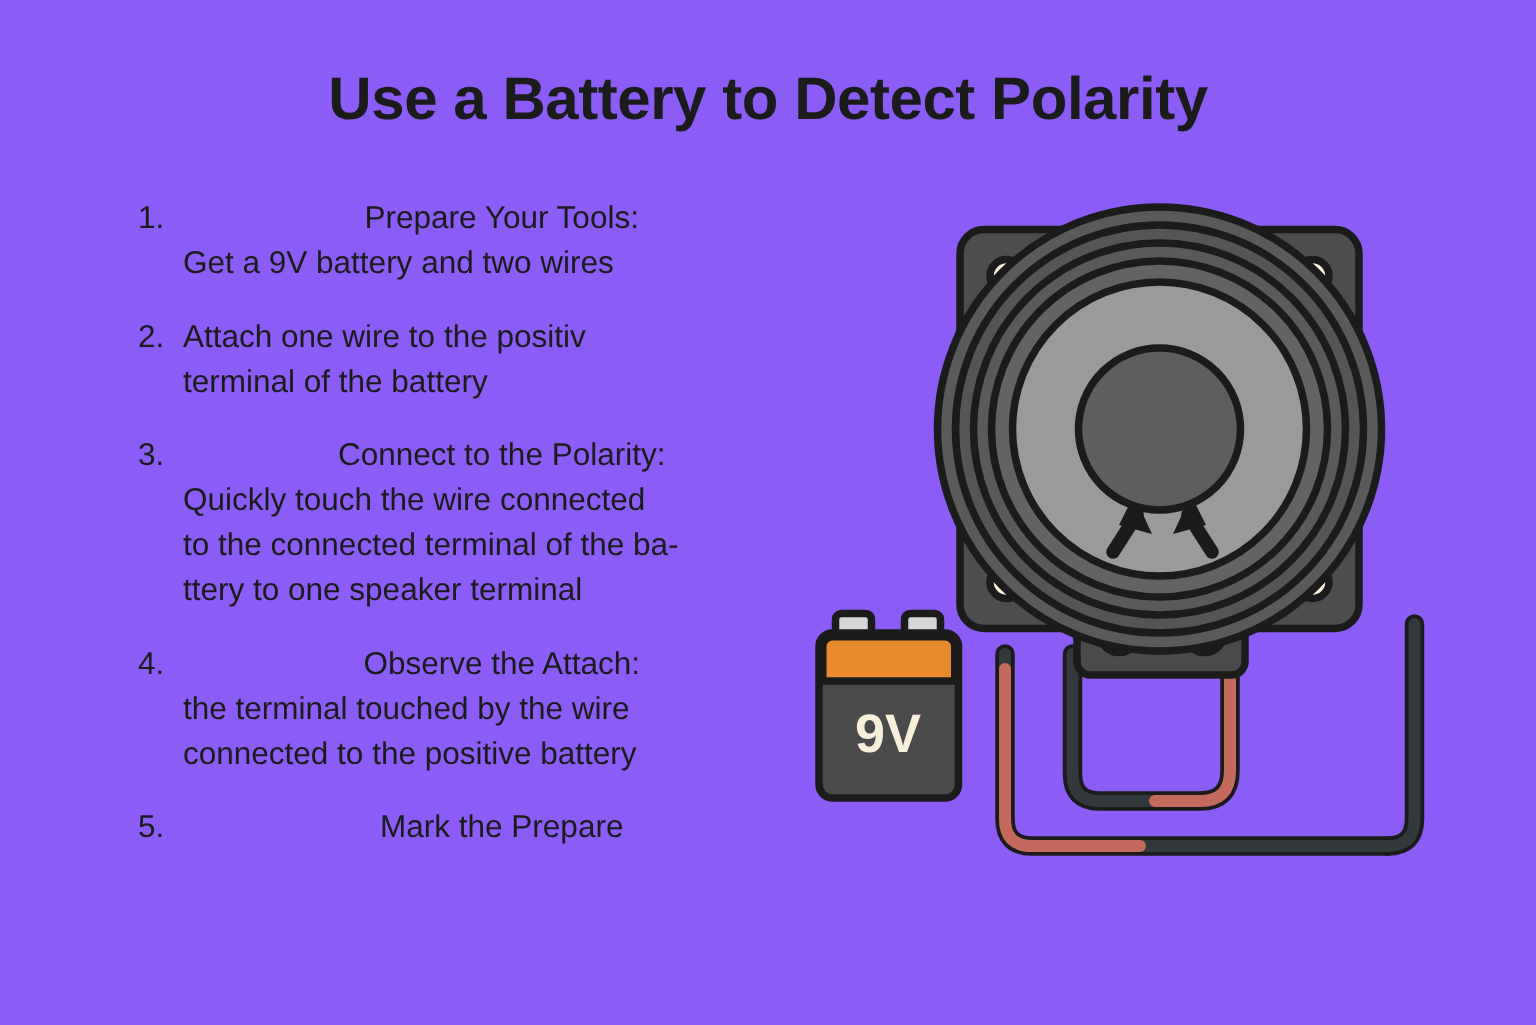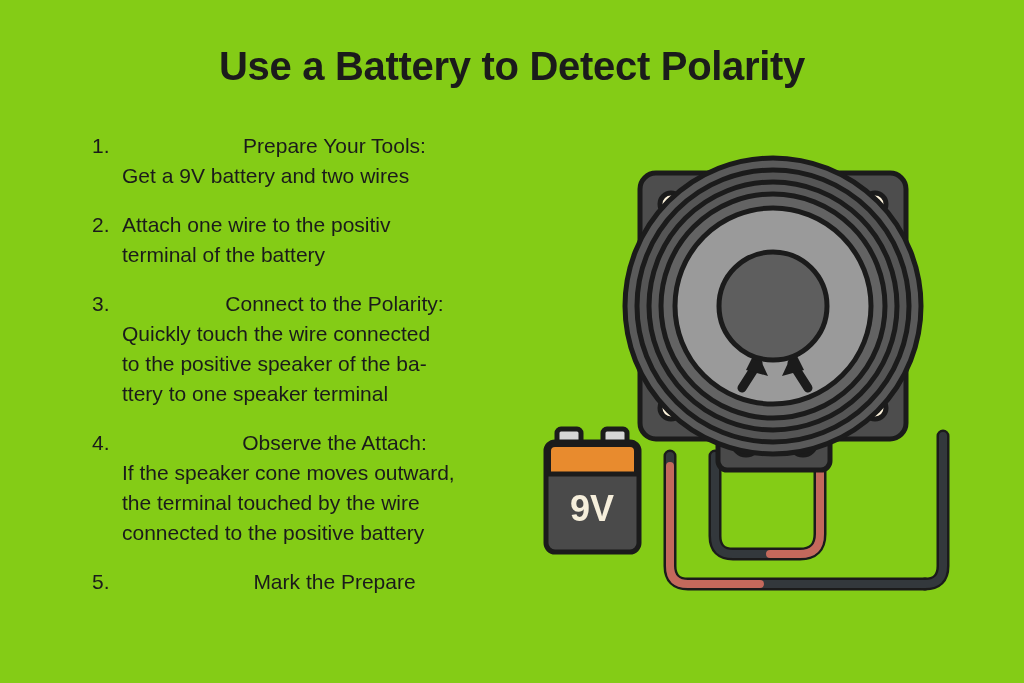--- a/index.html
+++ b/index.html
@@ -12,21 +12,21 @@
     background: #fdf3dc;
     font-family: "Liberation Sans", sans-serif;
     overflow: hidden;
     position: relative;
   }
   #infographic {
     position: absolute;
     inset: 0;
     width: 1024px;
     height: 683px;
-    background: #84cc16;
+    background: #8b5cf6;
   }
 
   
   #page-title {
     position: absolute;
     top: 44px;
     left: 0;
     width: 1024px;
     text-align: center;
     font-size: 40px;
@@ -71,21 +71,21 @@
     font-size: 21px;
     color: #1b1b1b;
     line-height: 30px;
     white-space: nowrap;
   }
 
   
   #illustration {
     position: absolute;
     left: 520px;
-    top: 136px;
+    top: 116px;
     width: 470px;
     height: 510px;
   }
   #illustration svg {
     display: block;
     width: 470px;
     height: 510px;
   }
 </style>
 </head>
@@ -108,29 +108,28 @@
         <div class="step-body">
           <div class="step-detail-line">Attach one wire to the positiv</div>
           <div class="step-detail-line">terminal of the battery</div>
         </div>
       </div>
       <div class="step-item">
         <div class="step-number">3.</div>
         <div class="step-body">
           <div class="step-heading">Connect to the Polarity:</div>
           <div class="step-detail-line">Quickly touch the wire connected</div>
-          <div class="step-detail-line">to the positive speaker of the ba-</div>
+          <div class="step-detail-line">to the connected terminal of the ba-</div>
           <div class="step-detail-line">ttery to one speaker terminal</div>
         </div>
       </div>
       <div class="step-item">
         <div class="step-number">4.</div>
         <div class="step-body">
           <div class="step-heading">Observe the Attach:</div>
-          <div class="step-detail-line">If the speaker cone moves outward,</div>
           <div class="step-detail-line">the terminal touched by the wire</div>
           <div class="step-detail-line">connected to the positive battery</div>
         </div>
       </div>
       <div class="step-item">
         <div class="step-number">5.</div>
         <div class="step-body">
           <div class="step-heading">Mark the Prepare</div>
         </div>
       </div>

